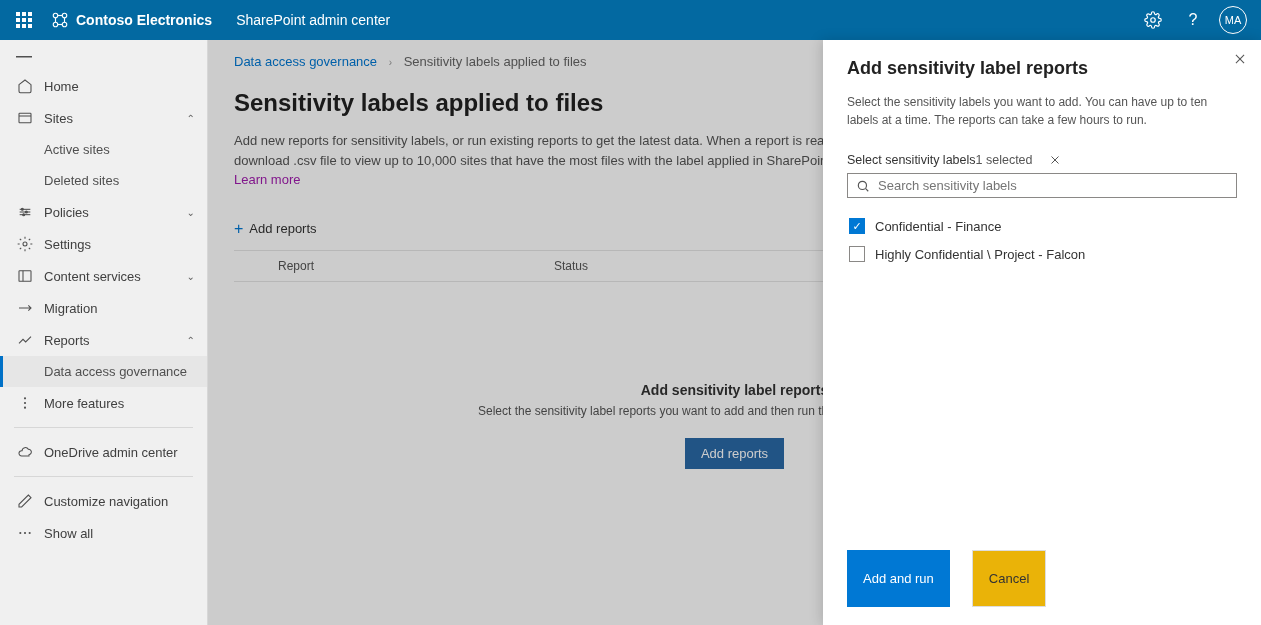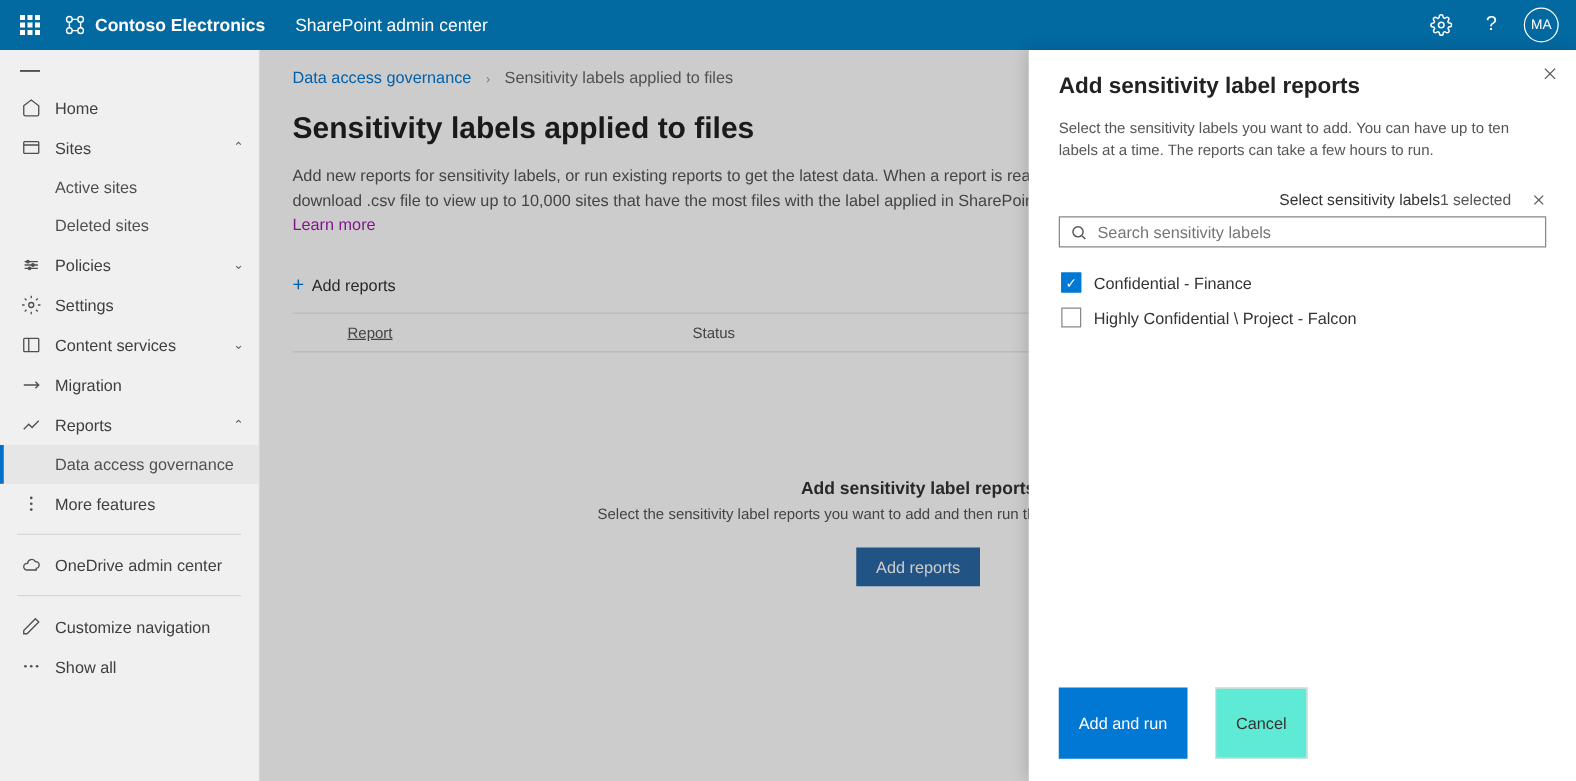--- a/index.html
+++ b/index.html
@@ -34,49 +34,49 @@
 .bc-sep { margin: 0 8px; color: #999; font-size: 10px; }
 .page-title { font-size: 24px; font-weight: 600; color: #222; margin-bottom: 14px; }
 .page-desc { font-size: 13px; color: #555; max-width: 620px; line-height: 1.5; }
 .page-desc a { color: #a21caf; text-decoration: none; margin-top: 48px; }
 
 .toolbar { margin-top: 30px; padding-bottom: 6px; }
 .add-link { display: inline-flex; align-items: center; gap: 6px; font-size: 13px; color: #333; cursor: pointer; }
 .add-link .plus { color: #0078d4; font-size: 16px; font-weight: 400; }
 
 .table-head { display: flex; border-top: 1px solid #e5e5e5; border-bottom: 1px solid #e5e5e5; padding: 8px 0; margin-top: 6px; font-size: 12px; color: #555; }
-.col-report { width: 320px; padding-left: 44px; text-decoration: underline; }
+.col-report { width: 320px; padding-left: 44px; }
 .col-status { flex: 1; }
 
 .empty-state { text-align: center; margin-top: 100px; color: #333; }
 .empty-state h3 { font-size: 14px; font-weight: 600; margin-bottom: 6px; }
 .empty-state p { font-size: 12px; color: #555; margin-bottom: 20px; }
 .primary-btn { background: #2a69a7; color: #fff; border: none; padding: 8px 16px; font-size: 13px; cursor: pointer; }
 
 
 .overlay { position: absolute; inset: 0; background: rgba(0,0,0,0.15); pointer-events: none; }
 .shell.dimmed .sidebar, .shell.dimmed .main { filter: brightness(0.94); }
 
 
 .panel { position: absolute; top: 40px; right: 0; bottom: 0; width: 438px; background: #fff; box-shadow: -2px 0 12px rgba(0,0,0,0.15); display: flex; flex-direction: column; padding: 18px 24px; }
 .panel-close { position: absolute; top: 12px; right: 14px; cursor: pointer; color: #555; font-size: 14px; }
 .panel-title { font-size: 18px; font-weight: 600; color: #222; margin-bottom: 14px; }
 .panel-desc { font-size: 12px; color: #555; line-height: 1.5; margin-bottom: 24px; }
-.panel-row { display: flex; justify-content: flex-end; align-items: center; font-size: 12.5px; color: #333; margin-bottom: 6px; }
+.panel-row { display: flex; justify-content: flex-start; align-items: center; font-size: 12.5px; color: #333; margin-bottom: 6px; }
 .selected-count { color: #555; display: flex; align-items: center; gap: 16px; }
 .selected-count .x { cursor: pointer; color: #555; font-size: 13px; }
 .search-box { display: flex; align-items: center; border: 1px solid #8a8886; padding: 4px 8px; gap: 8px; margin-bottom: 14px; }
 .search-box input { border: none; outline: none; flex: 1; font-size: 13px; }
 .search-box .sicon { color: #555; }
 .label-row { display: flex; align-items: center; gap: 10px; font-size: 13px; color: #333; padding: 6px 2px; cursor: pointer; }
 .chk { width: 16px; height: 16px; border: 1px solid #8a8886; display: flex; align-items: center; justify-content: center; font-size: 11px; color: #fff; }
 .chk.checked { background: #0078d4; border-color: #0078d4; }
 .panel-footer { margin-top: auto; display: flex; gap: 22px; padding-top: 16px; }
 .btn-primary { background: #0078d4; color: #fff; border: none; padding: 8px 16px; font-size: 13px; cursor: pointer; }
-.btn-secondary { background: #5eead4; border: 1px solid #ddd; color: #333; padding: 20px 16px; font-size: 13px; cursor: pointer; }
+.btn-secondary { background: #eab308; border: 1px solid #ddd; color: #333; padding: 20px 16px; font-size: 13px; cursor: pointer; }
 
 svg { display: block; }
 </style>
 </head>
 <body>
 
 <div class="top-header">
   <div class="waffle">
     <div class="waffle-grid">
       <span></span>

